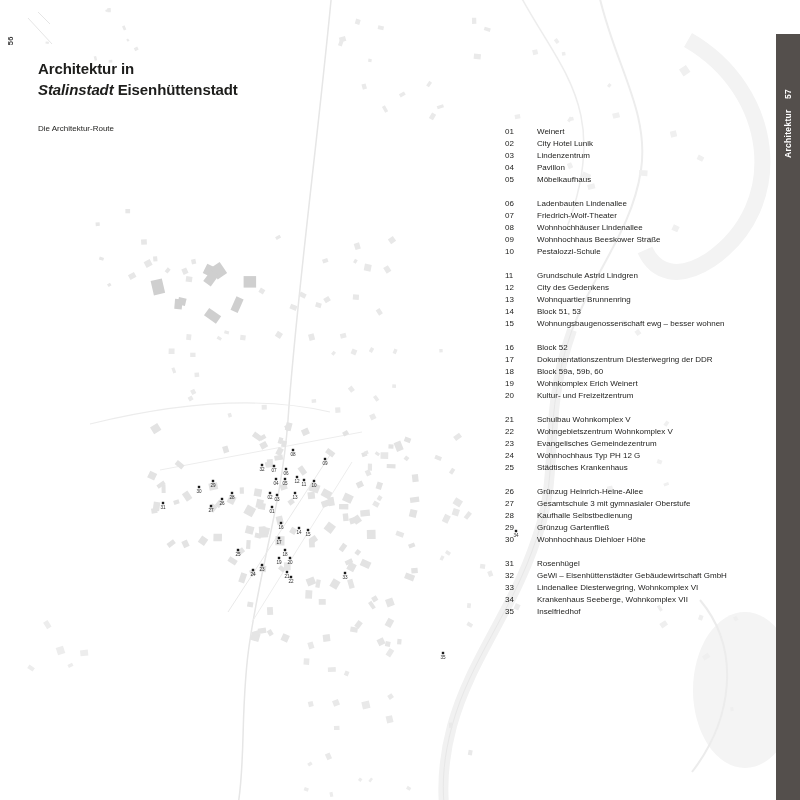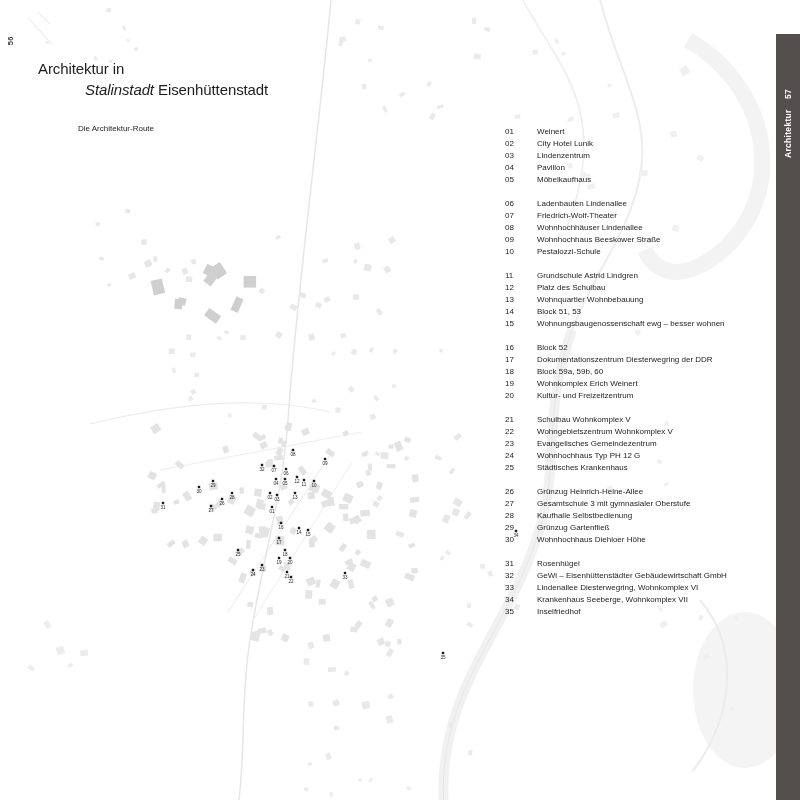--- a/index.html
+++ b/index.html
@@ -19,23 +19,23 @@
   }
   .side-tab-text {
     position:absolute; top:8px; right:0; width:24px; height:120px;
     writing-mode:vertical-rl; transform:rotate(180deg);
     display:flex; align-items:center; justify-content:flex-start;
     font-size:8.5px; font-weight:bold; letter-spacing:0.3px;
   }
   .side-tab-text .tab-label { margin-top:4px; }
   .side-tab-text .tab-page { margin-top:10px; }
   .title-block { position:absolute; left:38px; top:58px; }
-  .title-line { font-size:15px; font-weight:normal; line-height:21px; letter-spacing:-0.1px; }
-  .title-italic { font-style:italic;margin-left:47px; }
-  .subtitle { position:absolute; left:38px; top:124px; font-size:8px; color:#1d1d1b;margin-left:40px; }
+  .title-line { font-size:15px; font-weight:bold; line-height:21px; letter-spacing:-0.1px; }
+  .title-italic { font-style:italic; }
+  .subtitle { position:absolute; left:38px; top:124px; font-size:8px; color:#1d1d1b; }
   .route-list { position:absolute; left:505px; top:126px; }
   .list-group { margin-bottom:12px; }
   .list-row { display:grid; grid-template-columns:32px auto; font-size:8px; line-height:12px; white-space:nowrap; }
   .map-marker-num { font-size:4.6px; fill:#2a2a2a; font-family:"Liberation Sans",sans-serif; }
 </style>
 </head>
 <body>
 
 <svg id="map-svg" viewBox="0 0 800 800" xmlns="http://www.w3.org/2000/svg">
   <g id="map-bg">
@@ -537,25 +537,25 @@
         <span>Pestalozzi-Schule</span>
       </div>
     </div>
     <div class="list-group">
       <div class="list-row">
         <span>11</span>
         <span>Grundschule Astrid Lindgren</span>
       </div>
       <div class="list-row">
         <span>12</span>
-        <span>Platz des Schulbau</span>
+        <span>City des Gedenkens</span>
       </div>
       <div class="list-row">
         <span>13</span>
-        <span>Wohnquartier Wohnbebauung</span>
+        <span>Wohnquartier Brunnenring</span>
       </div>
       <div class="list-row">
         <span>14</span>
         <span>Block 51, 53</span>
       </div>
       <div class="list-row">
         <span>15</span>
         <span>Wohnungsbaugenossenschaft ewg – besser wohnen</span>
       </div>
     </div>

